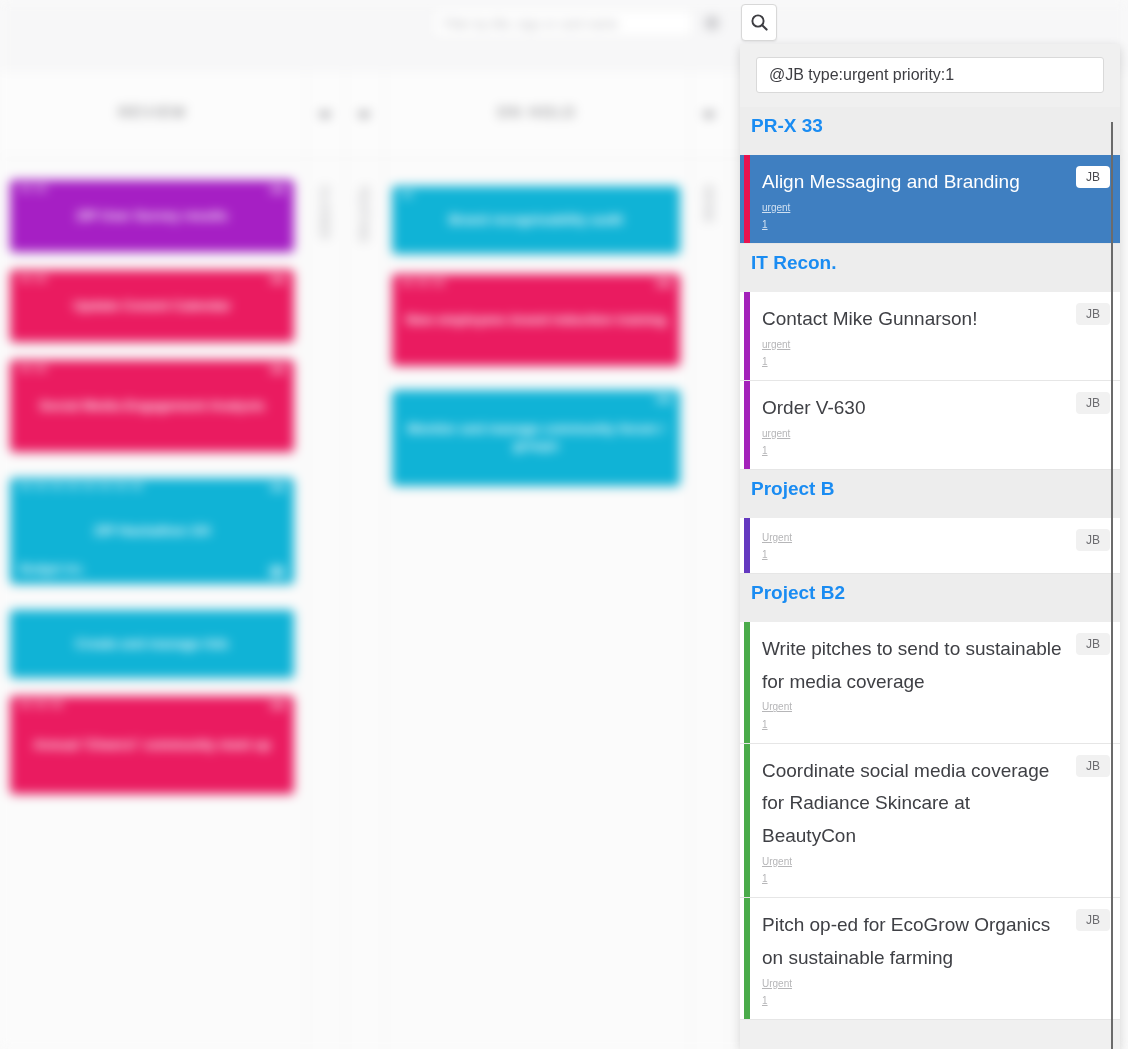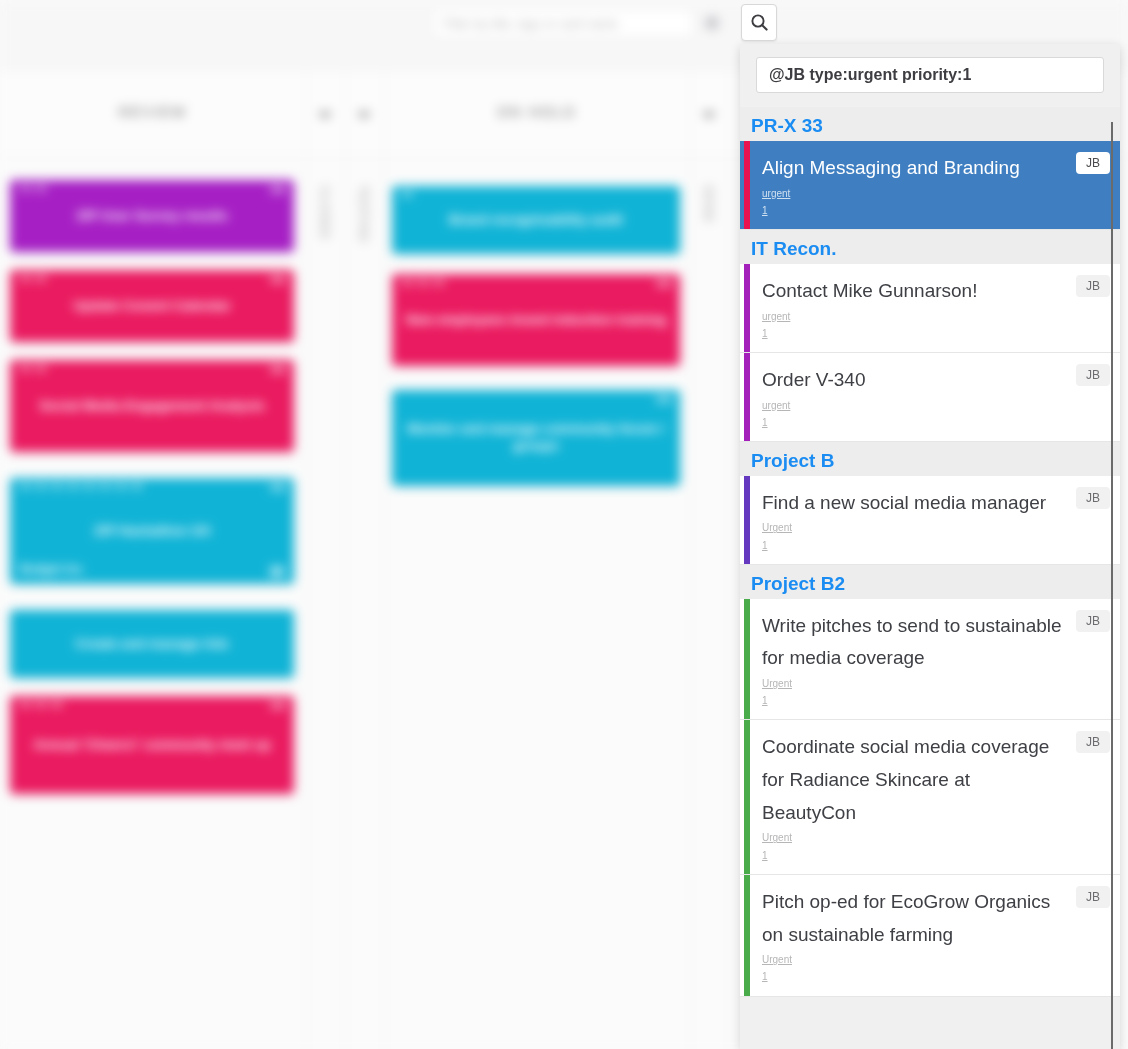--- a/index.html
+++ b/index.html
@@ -184,38 +184,37 @@
     height: 36px;
     box-sizing: border-box;
     border: 1px solid #d9d9d9;
     border-radius: 3px;
     background: #ffffff;
     font-family: "Liberation Sans", sans-serif;
     font-size: 16px;
     color: #3d3d42;
     padding: 0 12px;
     outline: none;
-    font-weight: bold;
   }
 
   .results {
     position: absolute;
     left: 0; top: 63px;
     width: 380px;
     height: 942px;
     overflow: hidden;
     background: #f0f0f0;
   }
 
   .group-head {
     background: #ededed;
     color: #1a8cf2;
     font-size: 19px;
     font-weight: 700;
-    padding: 9px 0 4px 11px;
+    padding: 9px 0 18px 11px;
     line-height: 1.1;
   }
 
   .res-item {
     position: relative;
     background: #ffffff;
     border-bottom: 1px solid #e6e6e6;
     padding: 11px 52px 10px 22px;
     min-height: 54px;
     box-sizing: border-box;
@@ -393,29 +392,28 @@
         <div class="group-head">IT Recon.</div>
         <div class="res-item">
           <div class="accent" style="background: rgb(163, 33, 186);"></div>
           <div class="res-title">Contact Mike Gunnarson!</div>
           <div class="res-meta">urgent</div>
           <div class="res-meta">1</div>
           <div class="res-badge">JB</div>
         </div>
         <div class="res-item">
           <div class="accent" style="background: rgb(163, 33, 186);"></div>
-          <div class="res-title">Order V-340</div>
+          <div class="res-title">Order V-630</div>
           <div class="res-meta">urgent</div>
           <div class="res-meta">1</div>
           <div class="res-badge">JB</div>
         </div>
         <div class="group-head">Project B</div>
         <div class="res-item">
           <div class="accent" style="background: rgb(100, 57, 192);"></div>
-          <div class="res-title">Find a new social media manager</div>
           <div class="res-meta">Urgent</div>
           <div class="res-meta">1</div>
           <div class="res-badge">JB</div>
         </div>
         <div class="group-head">Project B2</div>
         <div class="res-item">
           <div class="accent" style="background: rgb(74, 171, 74);"></div>
           <div class="res-title">Write pitches to send to sustainable for media coverage</div>
           <div class="res-meta">Urgent</div>
           <div class="res-meta">1</div>

